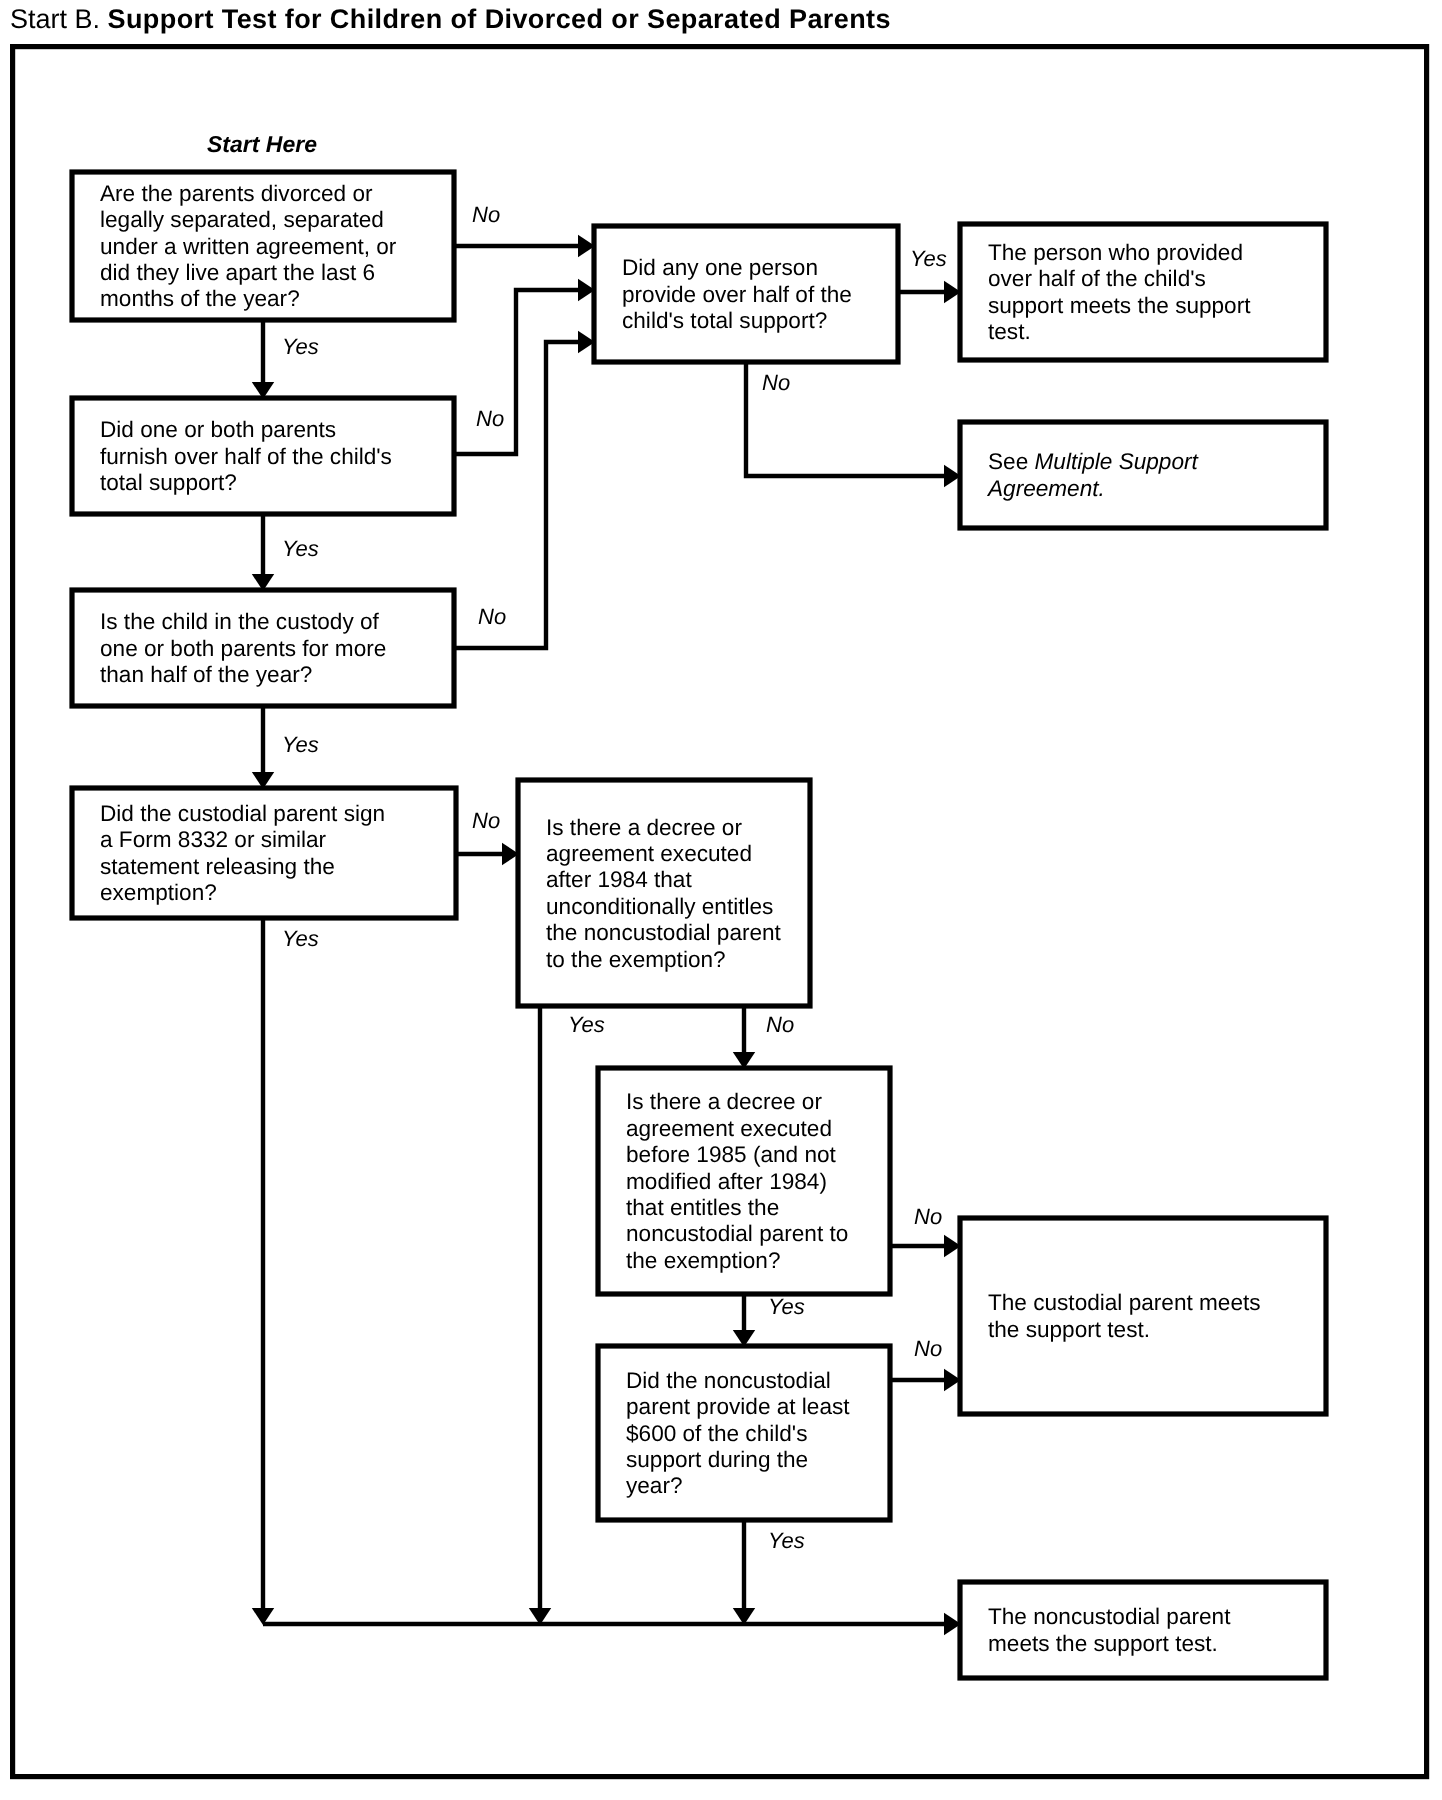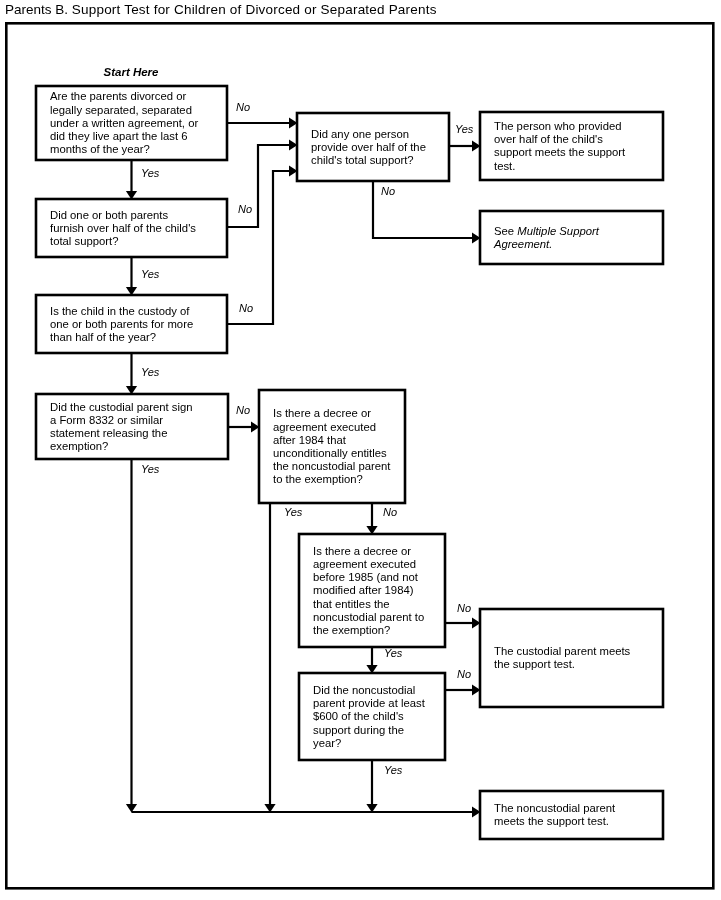--- a/index.html
+++ b/index.html
@@ -25,21 +25,21 @@
     left: 5px;
     top: 1px;
     font-size: 13.5px;
     line-height: 17px;
     white-space: nowrap;
   }
   .fig-title .tlabel {
     font-weight: normal;
   }
   .fig-title .ttext {
-    font-weight: normal;
+    font-weight: bold;
     letter-spacing: 0.2px;
     text-align: right;
   }
   svg.chart {
     position: absolute;
     left: 0;
     top: 0;
     width: 721px;
     height: 900px;
   }
@@ -83,21 +83,21 @@
   .ital {
     font-style: italic;
   }
 </style>
 </head>
 <body>
 
 <div id="figure-root">
 
   <div class="fig-title">
-    <span class="tlabel">Parents B.</span>
+    <span class="tlabel">Start B.</span>
     <span class="ttext">Support Test for Children of Divorced or Separated Parents</span>
   </div>
 
   <svg class="chart" viewBox="0 0 721 900">
     <rect class="frame" x="6.3" y="23.3" width="707" height="865"></rect>
     <g id="edge-layer">
         <path class="conn" d="M 227 123 H 289"></path>
         <polygon class="arrowhead" points="297.5,123 289,117.4 289,128.6"></polygon>
         <path class="conn" d="M 227 227 H 258 V 145 H 289"></path>
         <polygon class="arrowhead" points="297.5,145 289,139.4 289,150.6"></polygon>

